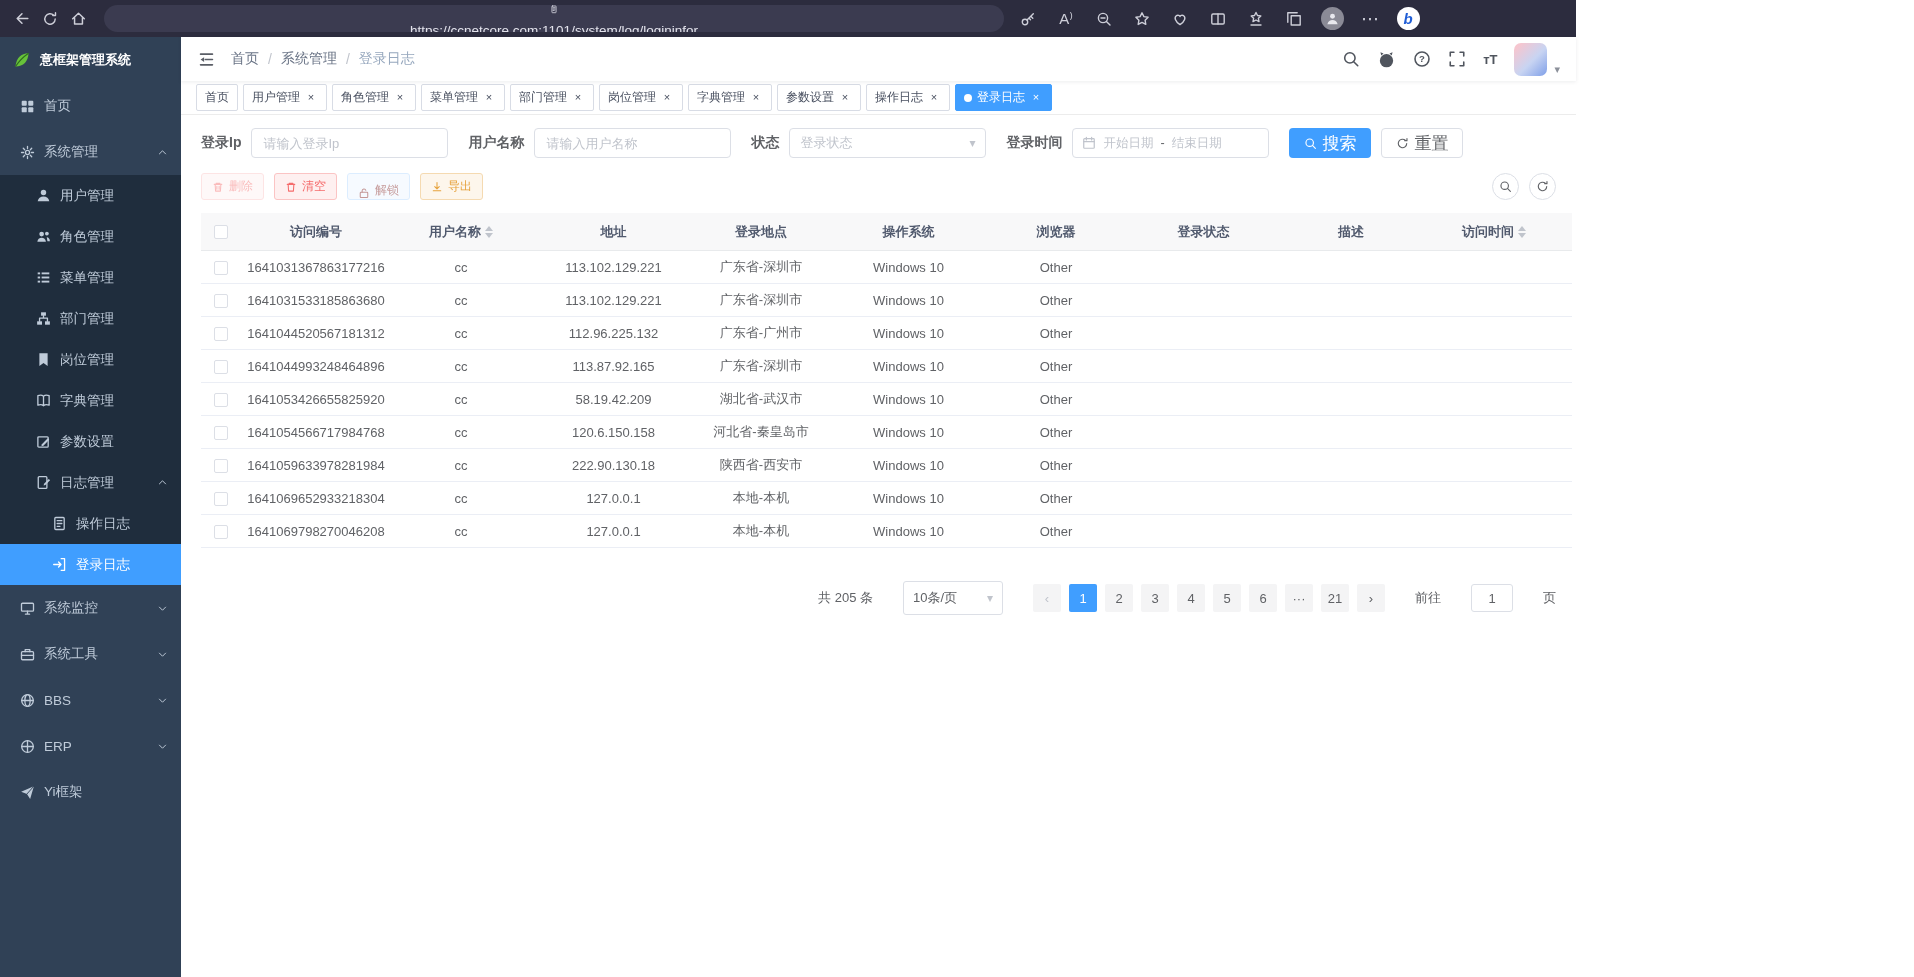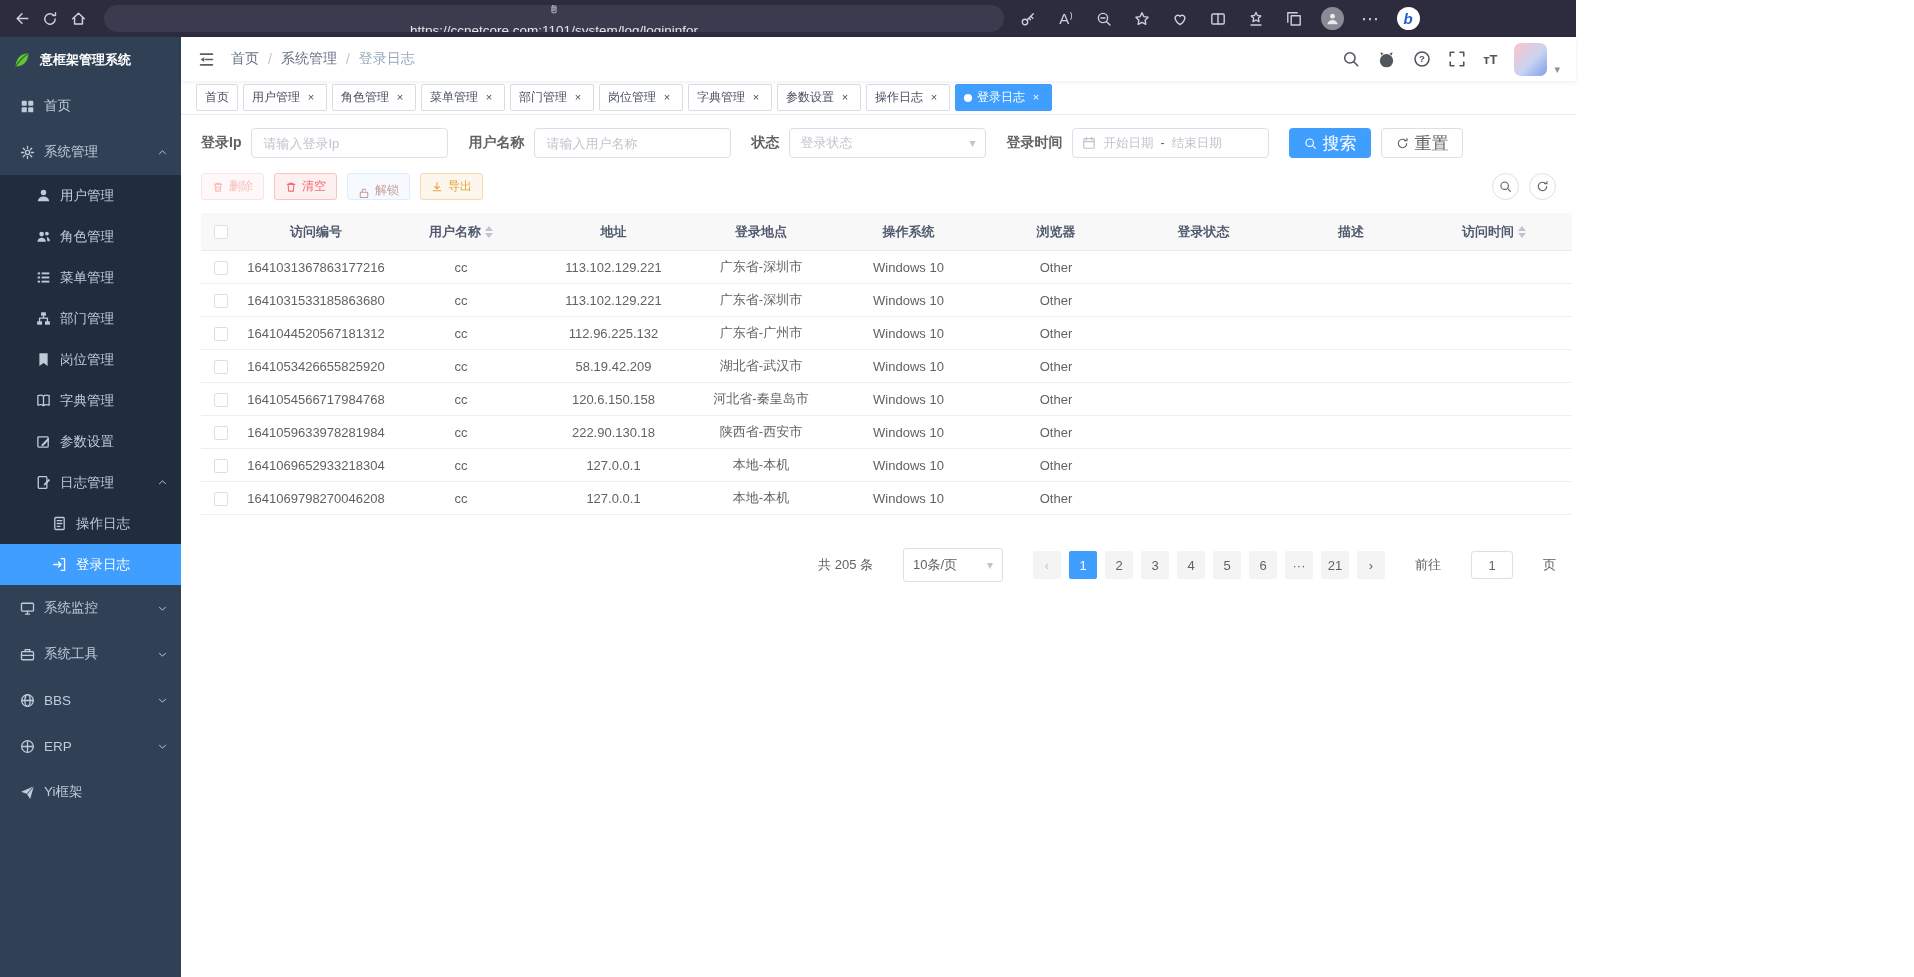--- a/index.html
+++ b/index.html
@@ -642,20 +642,32 @@
                 <td>cc</td>
                 <td>112.96.225.132</td>
                 <td>广东省-广州市</td>
                 <td>Windows 10</td>
                 <td>Other</td>
                 <td></td>
                 <td></td>
                 <td></td>
               </tr>
 
+              <tr>
+                <td><span class="cb"></span></td>
+                <td>1641044993248464896</td>
+                <td>cc</td>
+                <td>113.87.92.165</td>
+                <td>广东省-深圳市</td>
+                <td>Windows 10</td>
+                <td>Other</td>
+                <td></td>
+                <td></td>
+                <td></td>
+              </tr>
 
               <tr>
                 <td><span class="cb"></span></td>
                 <td>1641053426655825920</td>
                 <td>cc</td>
                 <td>58.19.42.209</td>
                 <td>湖北省-武汉市</td>
                 <td>Windows 10</td>
                 <td>Other</td>
                 <td></td>

